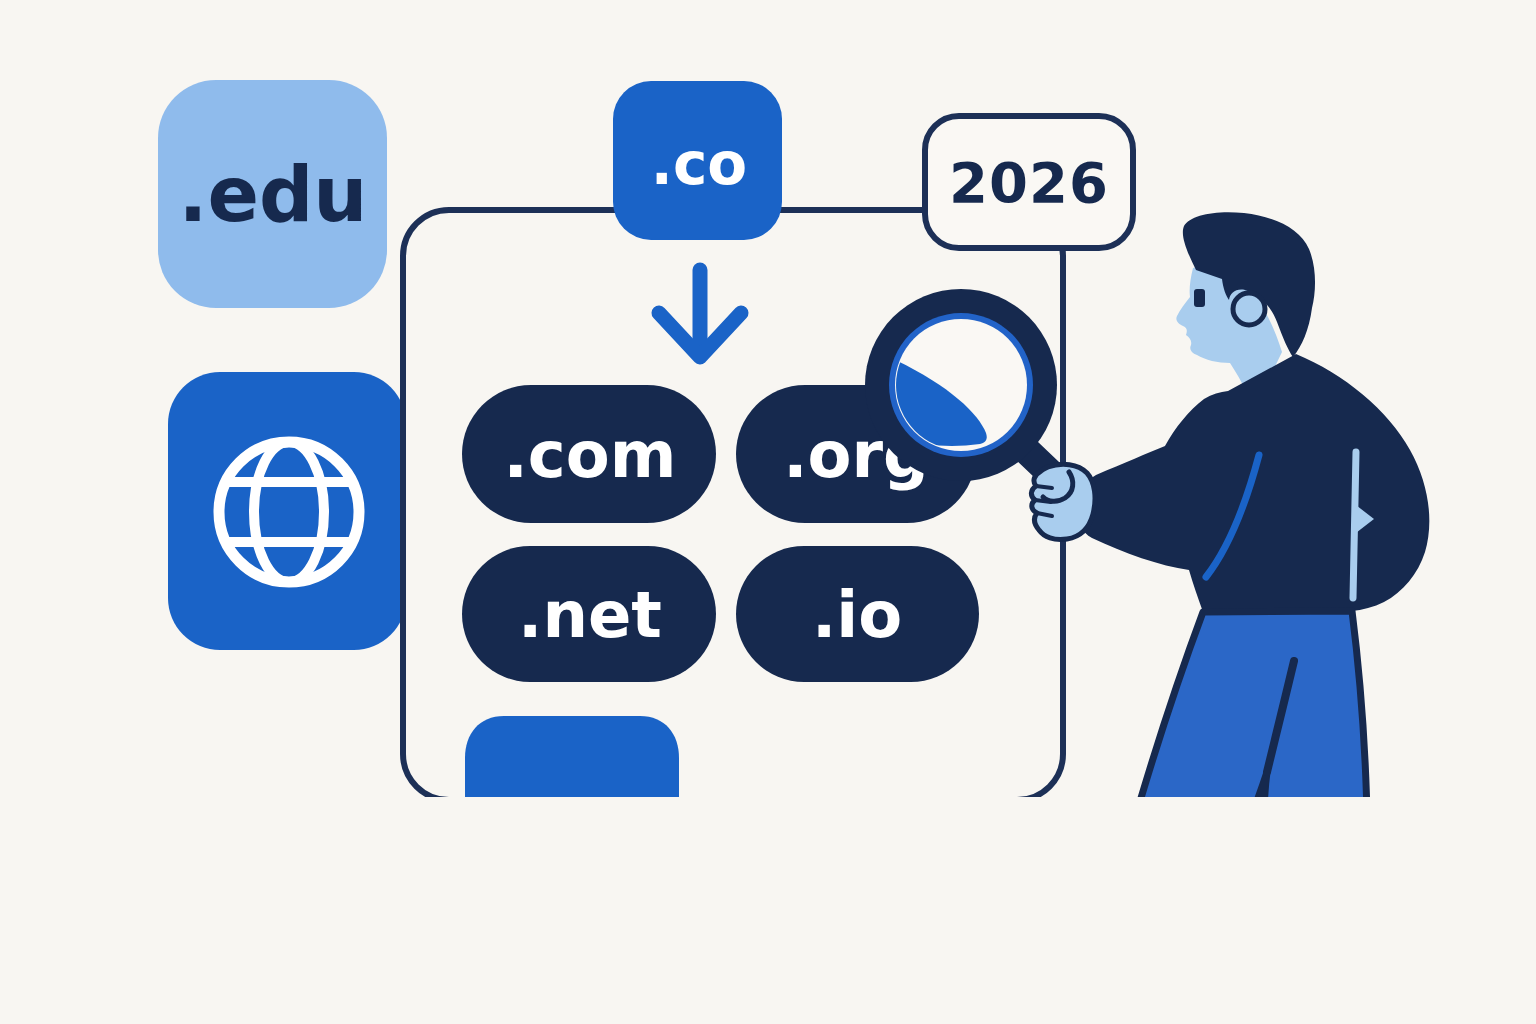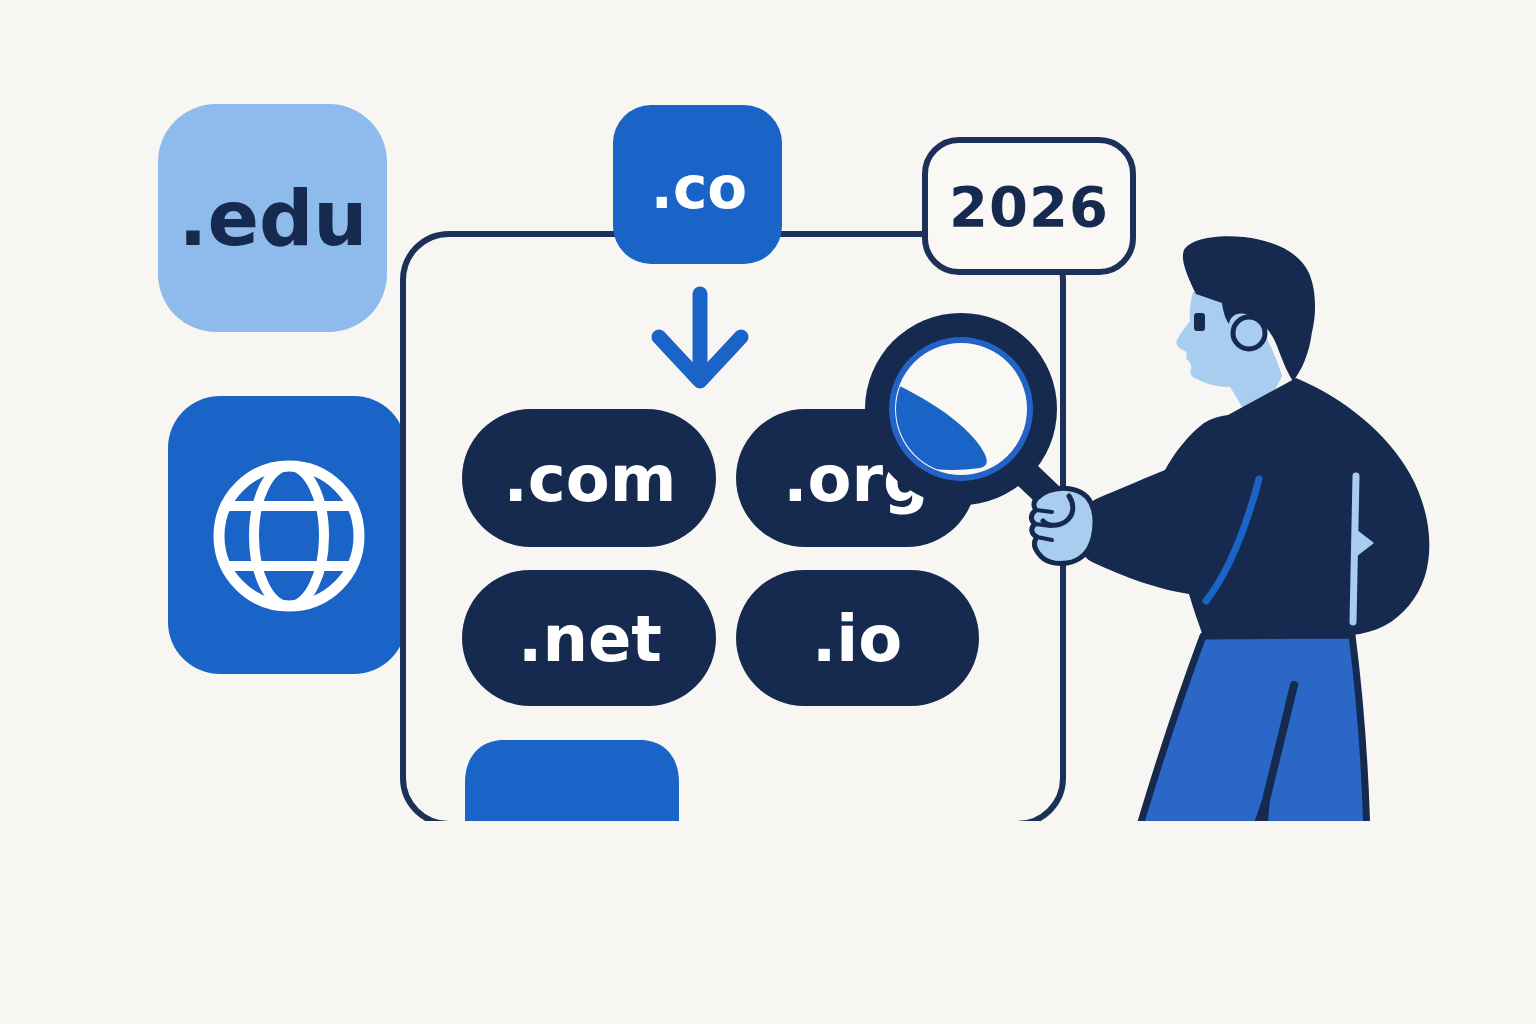--- a/index.html
+++ b/index.html
@@ -6,21 +6,20 @@
     margin: 0;
     padding: 0;
     background: #f8f6f2;
     font-family: "DejaVu Sans", "Liberation Sans", sans-serif;
   }
   .stage {
     position: relative;
     width: 1536px;
     height: 797px;
     overflow: hidden;
-    margin-top: 24px;
   }
   svg { display: block; }
   text {
     font-family: "DejaVu Sans", "Liberation Sans", sans-serif;
     font-weight: bold;
   }
   .tile-text-navy { fill: #16294e; }
   .tile-text-white { fill: #ffffff; }
 </style>
 </head>

